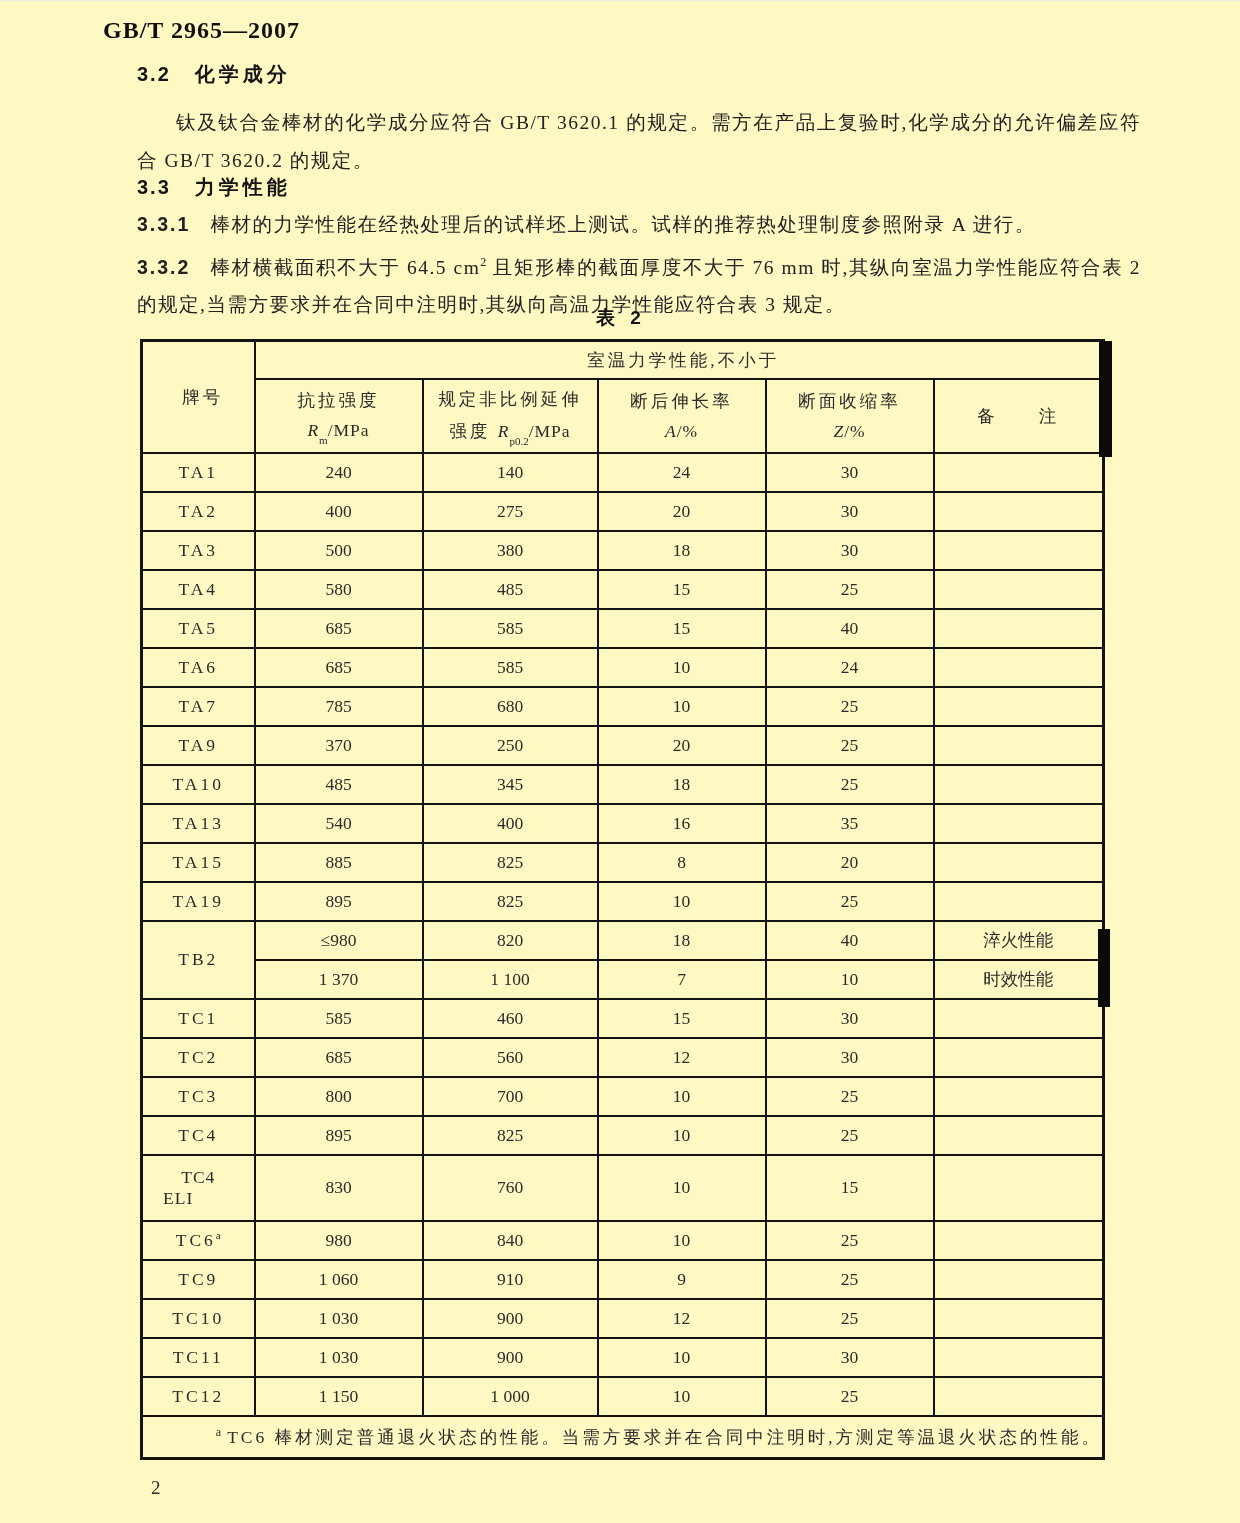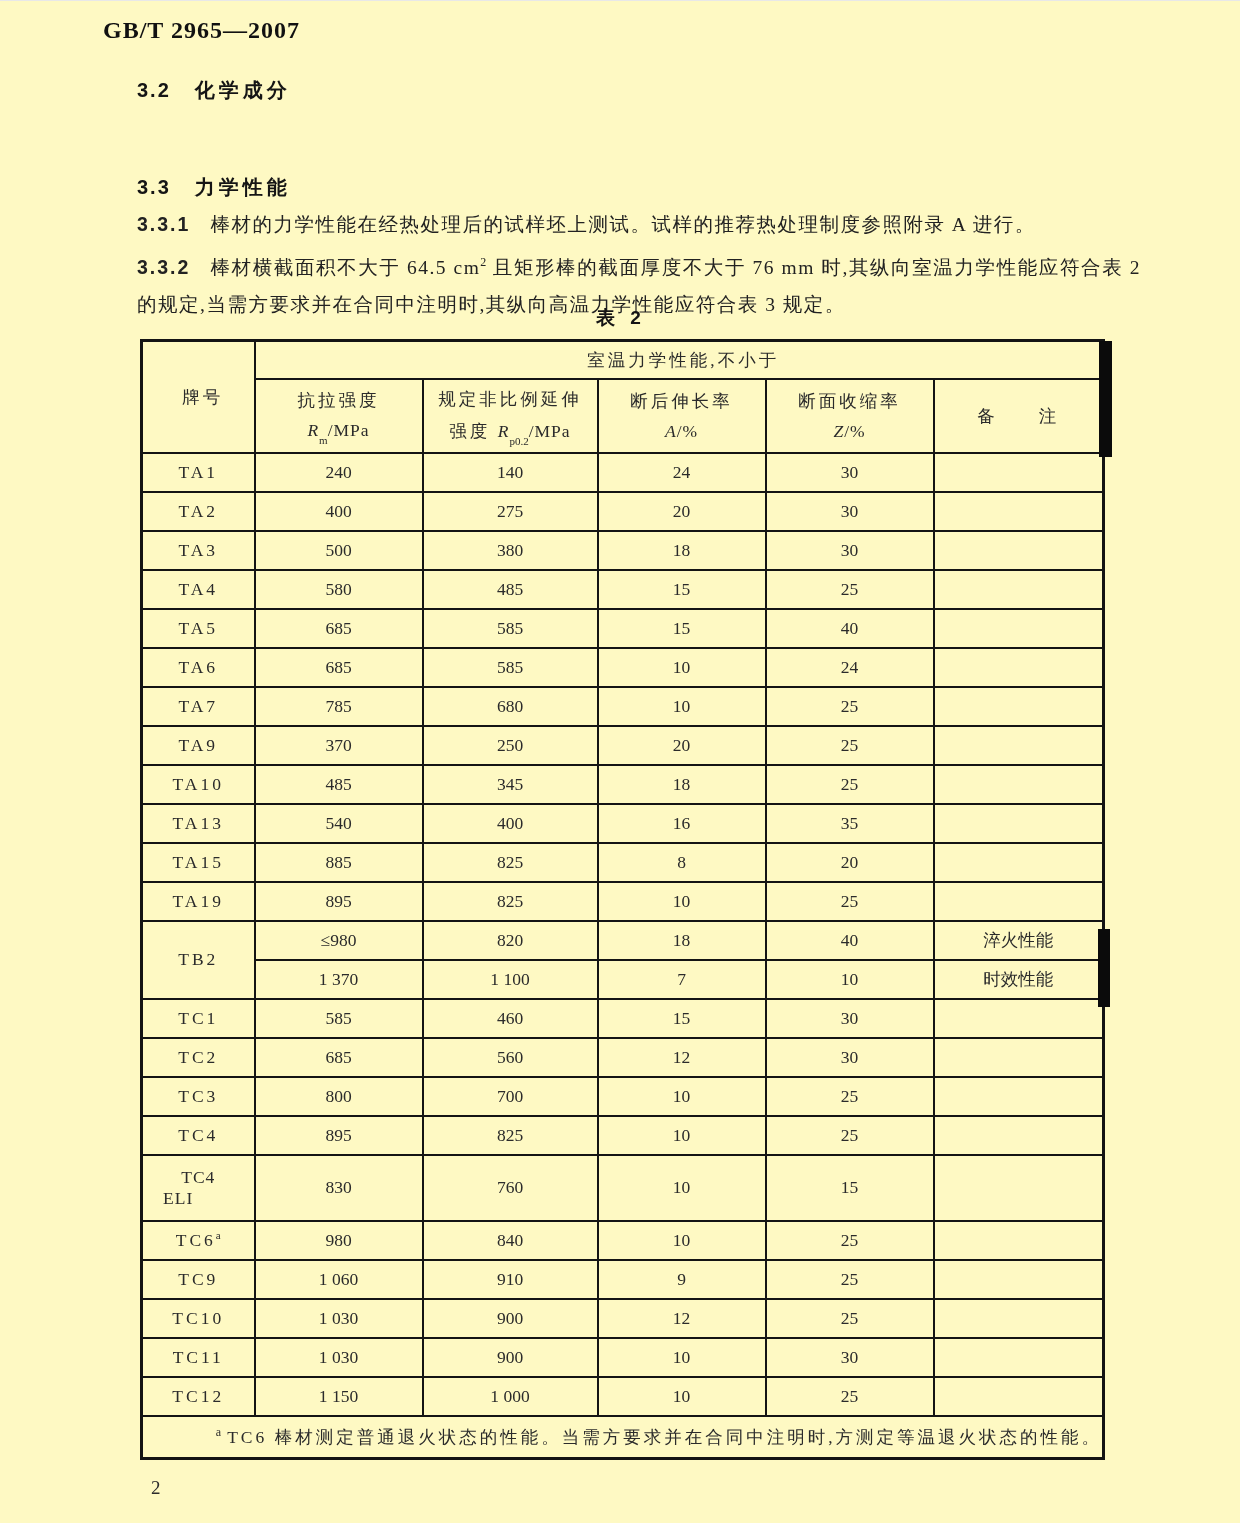--- a/index.html
+++ b/index.html
@@ -11,21 +11,21 @@
   .doc-number {
     position:absolute; left:103px; top:16px;
     font-family:"Liberation Serif","DejaVu Serif",serif;
     font-weight:bold; font-size:24px; letter-spacing:1px; color:#111;
   }
   .h-section {
     position:absolute; left:137px;
     font-family:"Liberation Sans","DejaVu Sans",sans-serif;
     font-weight:bold; font-size:20px; letter-spacing:4px; color:#151515;
   }
-  .h32 { top:76px; }
+  .h32 { top:60px; }
   .h33 { top:173px; }
   .hnum { margin-right:24px; letter-spacing:2px; }
   .para {
     position:absolute; left:137px; width:1004px;
     font-size:19.5px; line-height:37.5px; letter-spacing:1.5px;
     text-align:justify; color:#222;
   }
   .p32 { top:103px; text-indent:2em; }
   .p331 { top:205px; }
   .p332 { top:243px; }
@@ -74,20 +74,23 @@
 <body>
 
 <div class="page">
 
   <div class="doc-number">GB/T 2965—2007</div>
 
   <div class="h-section h32">
     <span class="hnum">3.2</span><span>化学成分</span>
   </div>
 
+  <div class="para p32">
+    <span>钛及钛合金棒材的化学成分应符合 GB/T 3620.1 的规定。需方在产品上复验时,化学成分的允许偏差应符合 GB/T 3620.2 的规定。</span>
+  </div>
 
   <div class="h-section h33">
     <span class="hnum">3.3</span><span>力学性能</span>
   </div>
 
   <div class="para p331">
     <span class="pnum">3.3.1</span><span>棒材的力学性能在经热处理后的试样坯上测试。试样的推荐热处理制度参照附录 A 进行。</span>
   </div>
 
   <div class="para p332">

